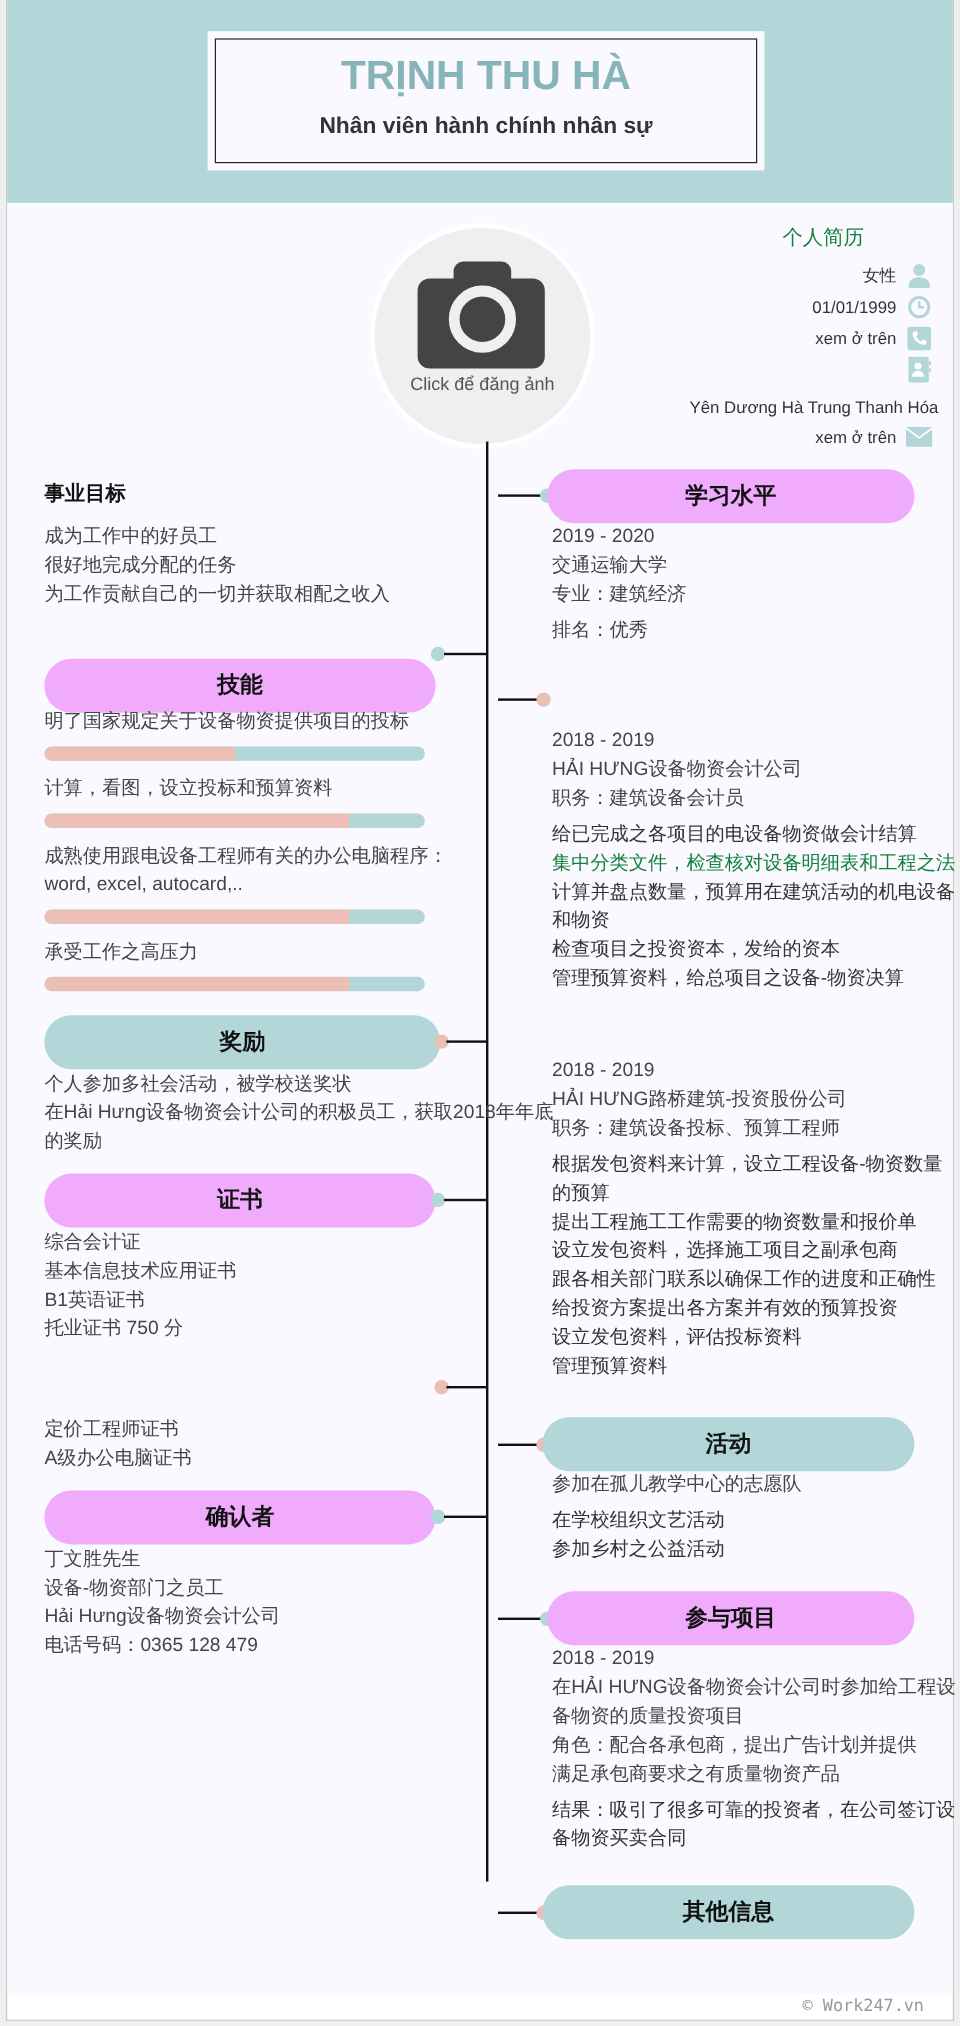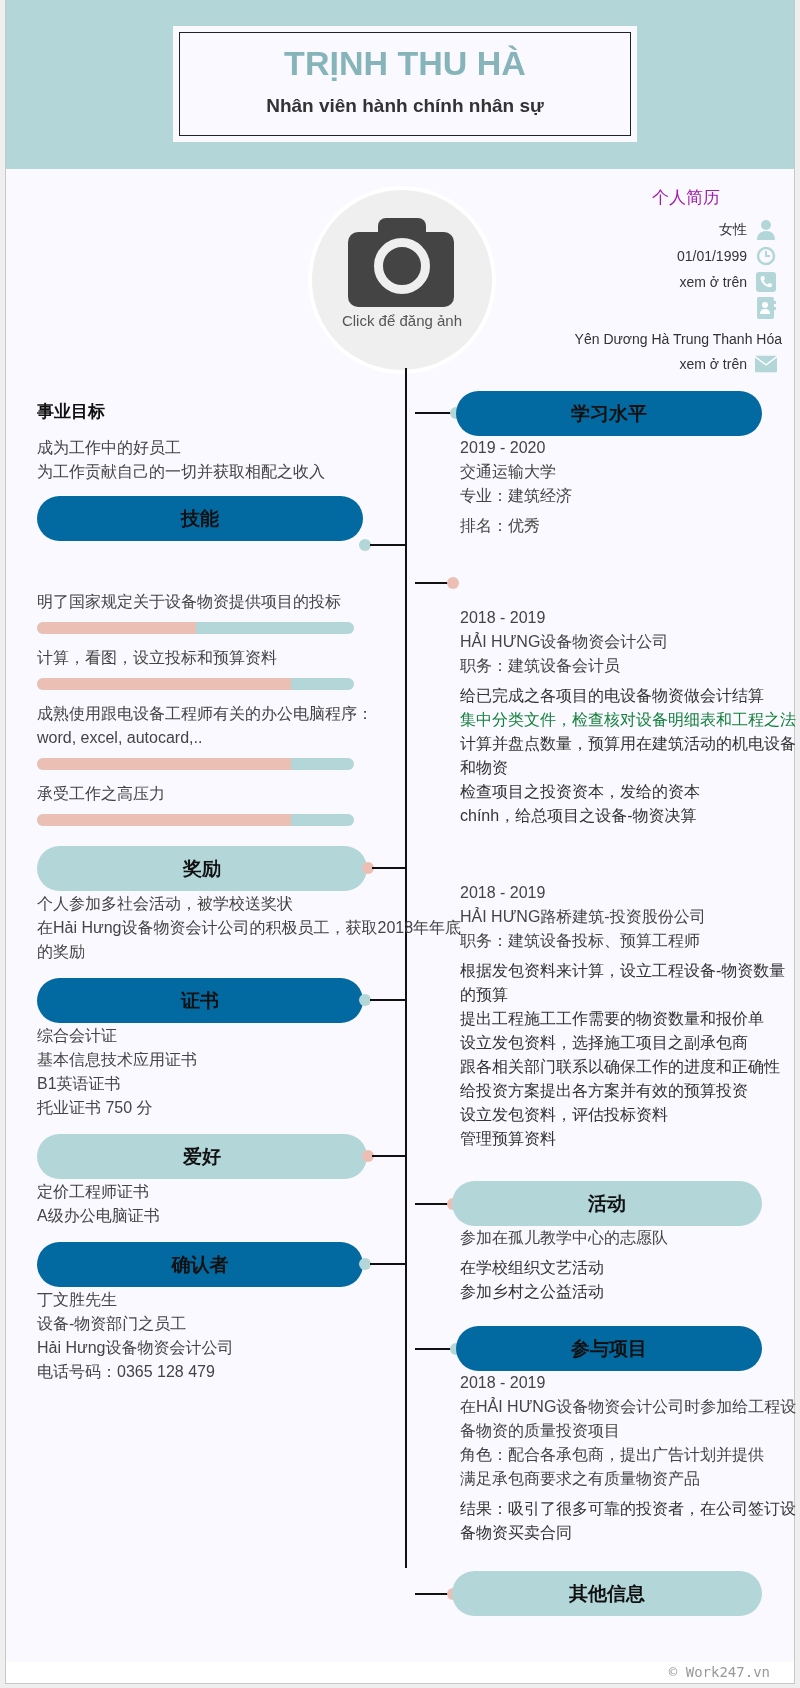--- a/index.html
+++ b/index.html
@@ -27,31 +27,31 @@
 
   .photo {
     position: absolute; left: 306px; top: 190px; width: 180px; height: 180px; border-radius: 50%;
     background: #efefef; box-shadow: 0 0 0 4px #fff;
   }
   .cam-body { position: absolute; left: 36px; top: 42px; width: 106px; height: 75px; background: #444; border-radius: 10px; }
   .cam-top { position: absolute; left: 66px; top: 28px; width: 48px; height: 20px; background: #444; border-radius: 8px 8px 0 0; }
   .cam-lens { position: absolute; left: 62px; top: 48px; width: 56px; height: 56px; border-radius: 50%; background: #444; border: 9px solid #efefef; }
   .photo-label { position: absolute; left: 0; top: 122px; width: 180px; text-align: center; font-size: 15px; color: #555; font-family: "Liberation Sans", sans-serif; }
 
-  .personal-title { position: absolute; left: 610px; top: 186px; width: 140px; text-align: center; font-size: 17px; color: #a21caf; }
+  .personal-title { position: absolute; left: 610px; top: 186px; width: 140px; text-align: center; font-size: 17px; color: #15803d; }
   .info-row { position: absolute; right: 17px; height: 22px; display: flex; align-items: center; justify-content: flex-end; font-family: "Liberation Sans", sans-serif; font-size: 14px; color: #333; }
   .info-row .icn { width: 22px; height: 20px; margin-left: 8px; display: flex; align-items: center; justify-content: center; }
 
   .vline { position: absolute; left: 399px; top: 368px; width: 2px; height: 1200px; background: #111; }
 
   .pill {
     position: absolute; height: 45px; border-radius: 23px;
     text-align: center; font-weight: bold; font-size: 19px; line-height: 45px; color: #111;
   }
-  .pink { background: #0369a1; }
+  .pink { background: #f0abfc; }
   .teal { background: #b3d6d8; }
   .dot { position: absolute; width: 12px; height: 12px; border-radius: 50%; }
   .dot.teal { background: #b3d6d8; }
   .dot.pink { background: #ebbfb3; }
   .hconn { position: absolute; height: 2px; background: #111; }
 
   .txt { position: absolute; font-family: "Liberation Sans", sans-serif; font-size: 16px; color: #444; line-height: 24px; }
   .txt div { white-space: nowrap; }
   .sec-title { position: absolute; left: 31px; top: 400px; font-size: 17px; font-weight: bold; color: #111; }
 
@@ -134,24 +134,25 @@
             <path d="M0 1 L12 10 L24 1" fill="none" stroke="#fff" stroke-width="1.5"></path>
           </svg>
       </span>
     </div>
 
     <div class="vline"></div>
 
     <div class="sec-title">事业目标</div>
     <div class="txt" style="left:31px; top:436px">
       <div>成为工作中的好员工</div>
+      <div>很好地完成分配的任务</div>
       <div>为工作贡献自己的一切并获取相配之收入</div>
     </div>
 
-    <div class="pill pink" style="left:31px; top:496px; width:326px">技能</div>
+    <div class="pill pink" style="left:31px; top:549px; width:326px">技能</div>
     <div class="dot teal" style="left:353px; top:539px"></div>
     <div class="hconn" style="left:364px; top:544px; width:36px"></div>
 
     <div class="txt" style="left:31px; top:590px">明了国家规定关于设备物资提供项目的投标</div>
     <div class="bar" style="top:622px">
         <div class="fill" style="width:50%"></div>
       </div>
 
     <div class="txt" style="left:31px; top:646px">计算，看图，设立投标和预算资料</div>
     <div class="bar" style="top:678px">
@@ -183,21 +184,20 @@
     <div class="pill pink" style="left:31px; top:978px; width:326px">证书</div>
     <div class="dot teal" style="left:353px; top:994px"></div>
     <div class="hconn" style="left:364px; top:999px; width:36px"></div>
     <div class="txt" style="left:31px; top:1024px">
       <div>综合会计证</div>
       <div>基本信息技术应用证书</div>
       <div>B1英语证书</div>
       <div>托业证书 750 分</div>
     </div>
 
-    <div class="pill teal" style="left:31px; top:1134px; width:330px">爱好</div>
     <div class="dot pink" style="left:356px; top:1150px"></div>
     <div class="hconn" style="left:366px; top:1155px; width:34px"></div>
     <div class="txt" style="left:31px; top:1180px">
       <div>定价工程师证书</div>
       <div>A级办公电脑证书</div>
     </div>
 
     <div class="pill pink" style="left:31px; top:1242px; width:326px">确认者</div>
     <div class="dot teal" style="left:353px; top:1258px"></div>
     <div class="hconn" style="left:364px; top:1263px; width:36px"></div>
@@ -222,21 +222,21 @@
     <div class="dot pink" style="left:441px; top:577px"></div>
     <div class="txt" style="left:454px; top:606px">
       <div>2018 - 2019</div>
       <div>HẢI HƯNG设备物资会计公司</div>
       <div>职务：建筑设备会计员</div>
       <div style="margin-top:6px; color:#333">给已完成之各项目的电设备物资做会计结算</div>
       <div style="color:#15803d">集中分类文件，检查核对设备明细表和工程之法</div>
       <div style="color:#333">计算并盘点数量，预算用在建筑活动的机电设备</div>
       <div style="color:#333">和物资</div>
       <div style="color:#333">检查项目之投资资本，发给的资本</div>
-      <div style="color:#333">chính，给总项目之设备-物资决算</div>
+      <div style="color:#333">管理预算资料，给总项目之设备-物资决算</div>
     </div>
     <div class="txt" style="left:454px; top:881px">
       <div>2018 - 2019</div>
       <div>HẢI HƯNG路桥建筑-投资股份公司</div>
       <div>职务：建筑设备投标、预算工程师</div>
       <div style="margin-top:6px; color:#333">根据发包资料来计算，设立工程设备-物资数量</div>
       <div style="color:#333">的预算</div>
       <div style="color:#333">提出工程施工工作需要的物资数量和报价单</div>
       <div style="color:#333">设立发包资料，选择施工项目之副承包商</div>
       <div style="color:#333">跟各相关部门联系以确保工作的进度和正确性</div>

